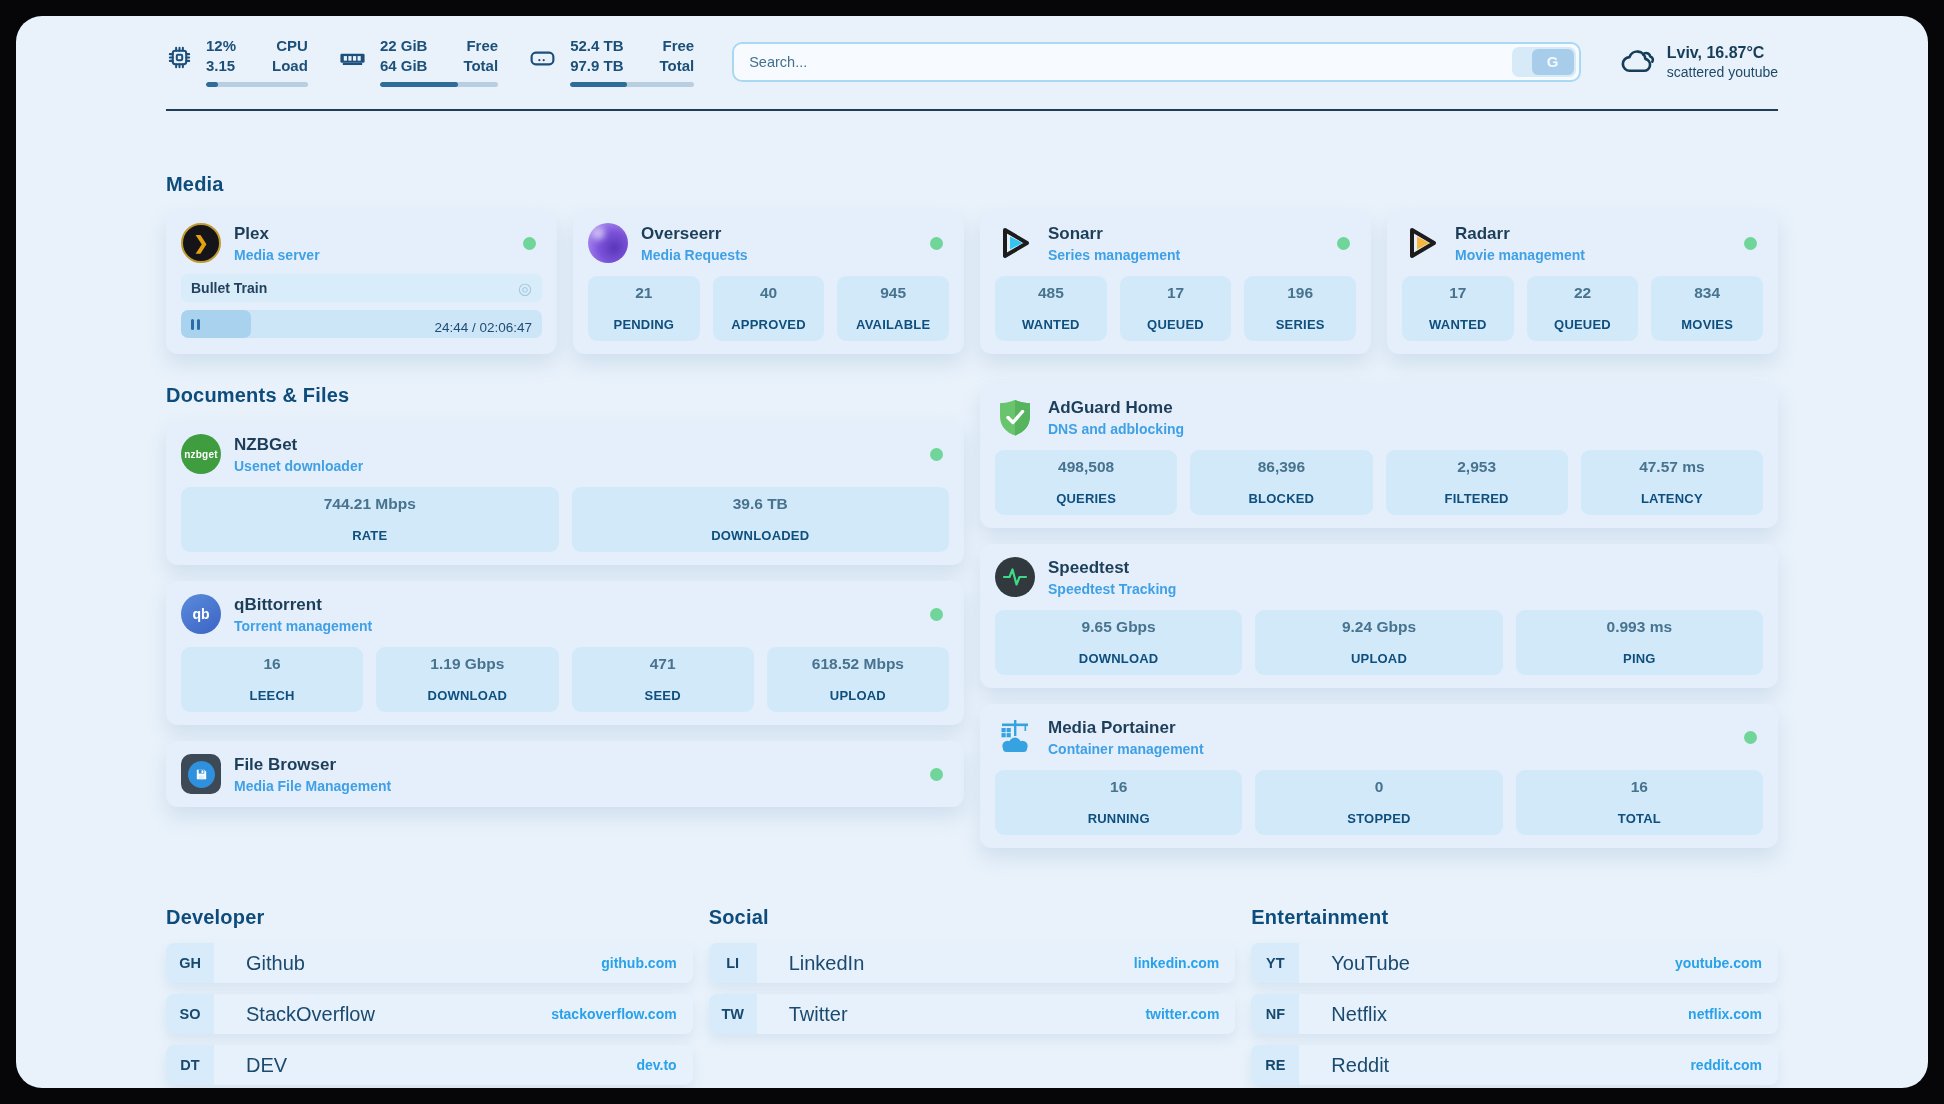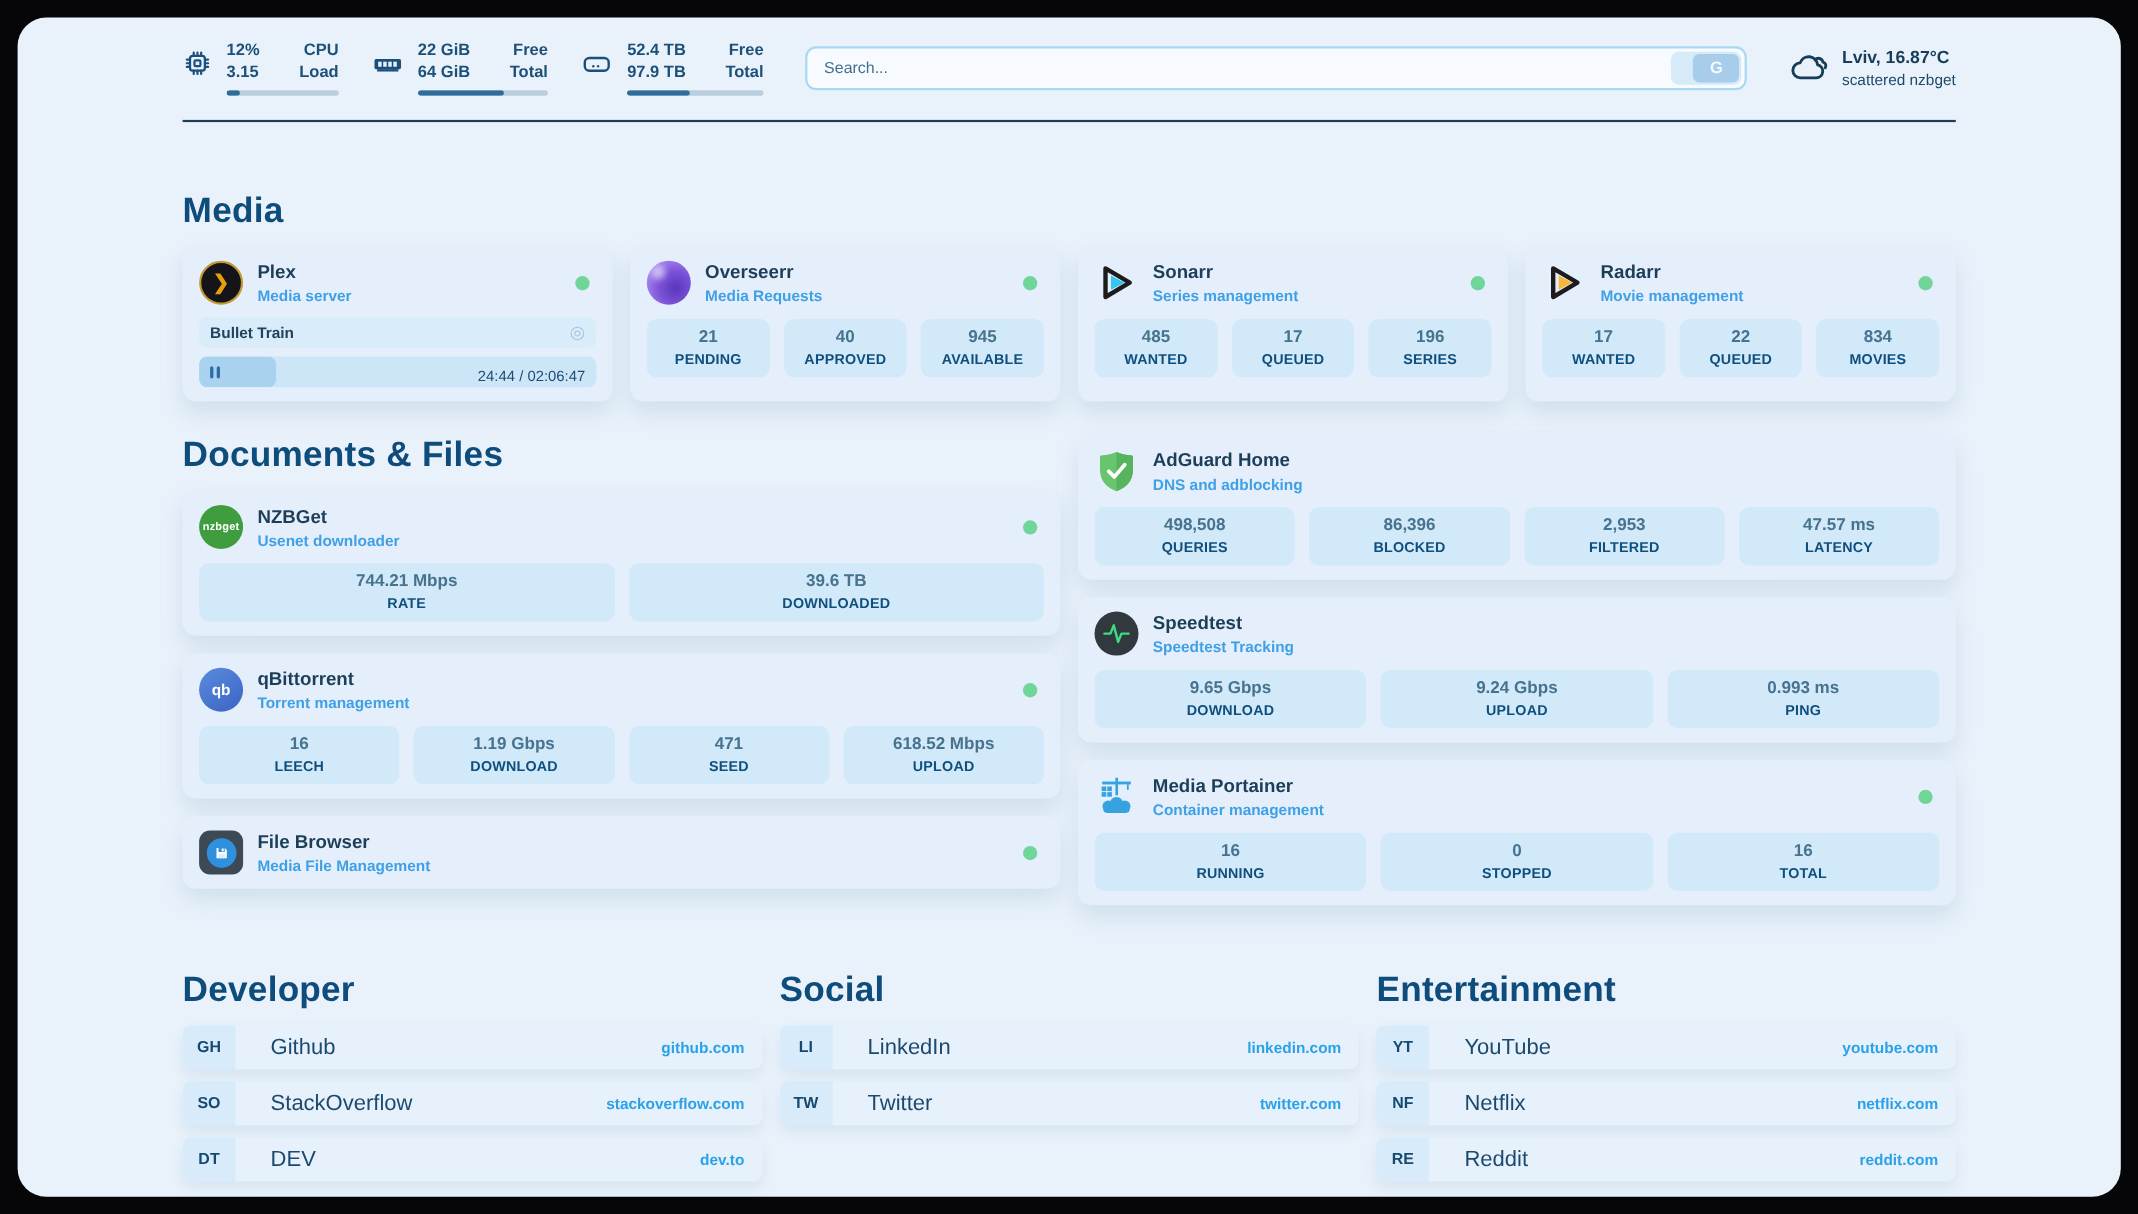--- a/index.html
+++ b/index.html
@@ -34,37 +34,37 @@
   .search-btn { position:absolute; right:5px; top:5px; width:64px; height:30px; background:#d6eaf8; border-radius:7px; display:flex; justify-content:flex-end; align-items:center; cursor:pointer; }
   .search-btn-inner { width:42px; height:26px; margin-right:2px; background:#a7cdea; border-radius:6px; color:#f4f9fd; font-size:15px; font-weight:700; display:flex; align-items:center; justify-content:center; }
 
   .weather { display:flex; align-items:center; gap:11px; }
   .weather-line1 { font-size:16px; font-weight:700; color:#173e58; }
   .weather-line2 { font-size:14px; font-weight:500; color:#1d4a6a; margin-top:2px; }
 
   .divider { border-bottom:2px solid #1e3d57; margin-top:22px; }
 
   
-  .section-title { font-size:32px; font-weight:700; color:#0e4c7c; margin:0 0 14px 0; letter-spacing:0.2px; }
+  .section-title { font-size:20px; font-weight:700; color:#0e4c7c; margin:0 0 14px 0; letter-spacing:0.2px; }
   .media-section { margin-top:62px; }
   .media-grid { display:grid; grid-template-columns:repeat(4,1fr); gap:16px; align-items:stretch; }
   .two-col { display:grid; grid-template-columns:1fr 1fr; gap:16px; margin-top:30px; align-items:start; }
   .col-stack { display:flex; flex-direction:column; gap:16px; }
 
   .card { background:#e4effb; border-radius:12px; padding:13px 15px; box-shadow:0 10px 20px rgba(96,139,178,0.18); cursor:pointer; }
   .card-head { display:flex; align-items:center; gap:13px; }
   .titles { min-width:0; }
   .title { font-size:17px; font-weight:700; color:#1d3e58; }
   .subtitle { font-size:14px; font-weight:600; color:#3fa0e6; margin-top:3px; }
   .dot { width:13px; height:13px; border-radius:50%; background:#6fd598; margin-left:auto; margin-right:6px; flex-shrink:0; }
 
   .stats-row { display:flex; gap:13px; margin-top:13px; }
   .chip { flex:1; background:#d2e9f9; border-radius:9px; text-align:center; padding:8px 4px 9px; }
   .chip .v { font-size:15.5px; font-weight:600; color:#47738f; white-space:nowrap; }
-  .chip .l { font-size:13px; font-weight:800; color:#0f4f7e; margin-top:3px; letter-spacing:0.2px; }
+  .chip .l { font-size:13px; font-weight:800; color:#0f4f7e; margin-top:15px; letter-spacing:0.2px; }
 
   
   .app-icon { width:40px; height:40px; flex-shrink:0; border-radius:50%; display:flex; align-items:center; justify-content:center; overflow:hidden; }
   .plex-icon { background:#141419; border:2.5px solid #c09a31; color:#e5a00d; font-size:18px; font-weight:900; }
   .overseerr-icon { background:radial-gradient(circle at 66% 62%, #5a36b9 0%, #7a52d8 42%, #a685ef 78%, #bb9ef6 100%); position:relative; }
   .overseerr-icon::before { content:""; position:absolute; top:4px; left:4px; width:13px; height:13px; border-radius:50%; background:rgba(255,255,255,0.55); filter:blur(3px); }
   .sonarr-icon, .radarr-icon, .portainer-icon { background:transparent; border-radius:0; }
   .nzbget-icon { background:#3f9d3f; color:#ffffff; font-size:10px; font-weight:700; letter-spacing:0.2px; }
   .qb-icon { background:linear-gradient(145deg,#5b8bdc,#3a64c4); color:#fff; font-size:14px; font-weight:700; }
   .speedtest-icon { background:#31383e; }
@@ -159,21 +159,21 @@
       </div>
     </div>
 
     <div class="weather">
       <svg viewBox="0 0 24 24" width="37" height="37" fill="none" stroke="#173e58" stroke-width="1.7" stroke-linecap="round" stroke-linejoin="round">
         <path d="M7 18h9.3a3.9 3.9 0 0 0 .8-7.7A5.3 5.3 0 0 0 6.8 9.2 3.6 3.6 0 0 0 7 18Z"></path>
         <path d="M15.6 7.5a2.6 2.6 0 0 1 4.6 1.2 2.2 2.2 0 0 1 1.4 3.4"></path>
       </svg>
       <div>
         <div class="weather-line1">Lviv, 16.87°C</div>
-        <div class="weather-line2">scattered nzbget</div>
+        <div class="weather-line2">scattered youtube</div>
       </div>
     </div>
   </div>
 
   <div class="divider"></div>
 
   <section class="media-section">
     <h2 class="section-title">Media</h2>
     <div class="media-grid">
 

